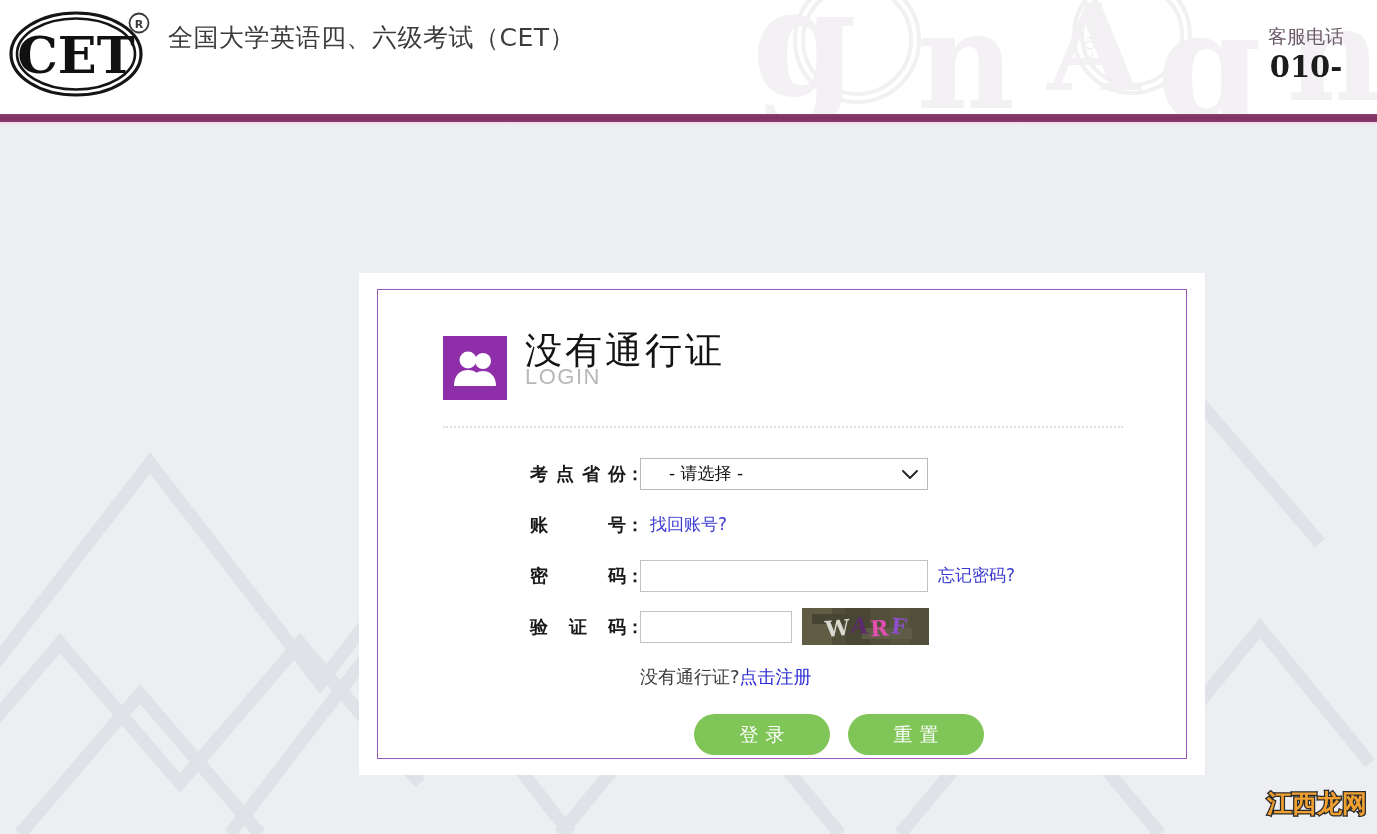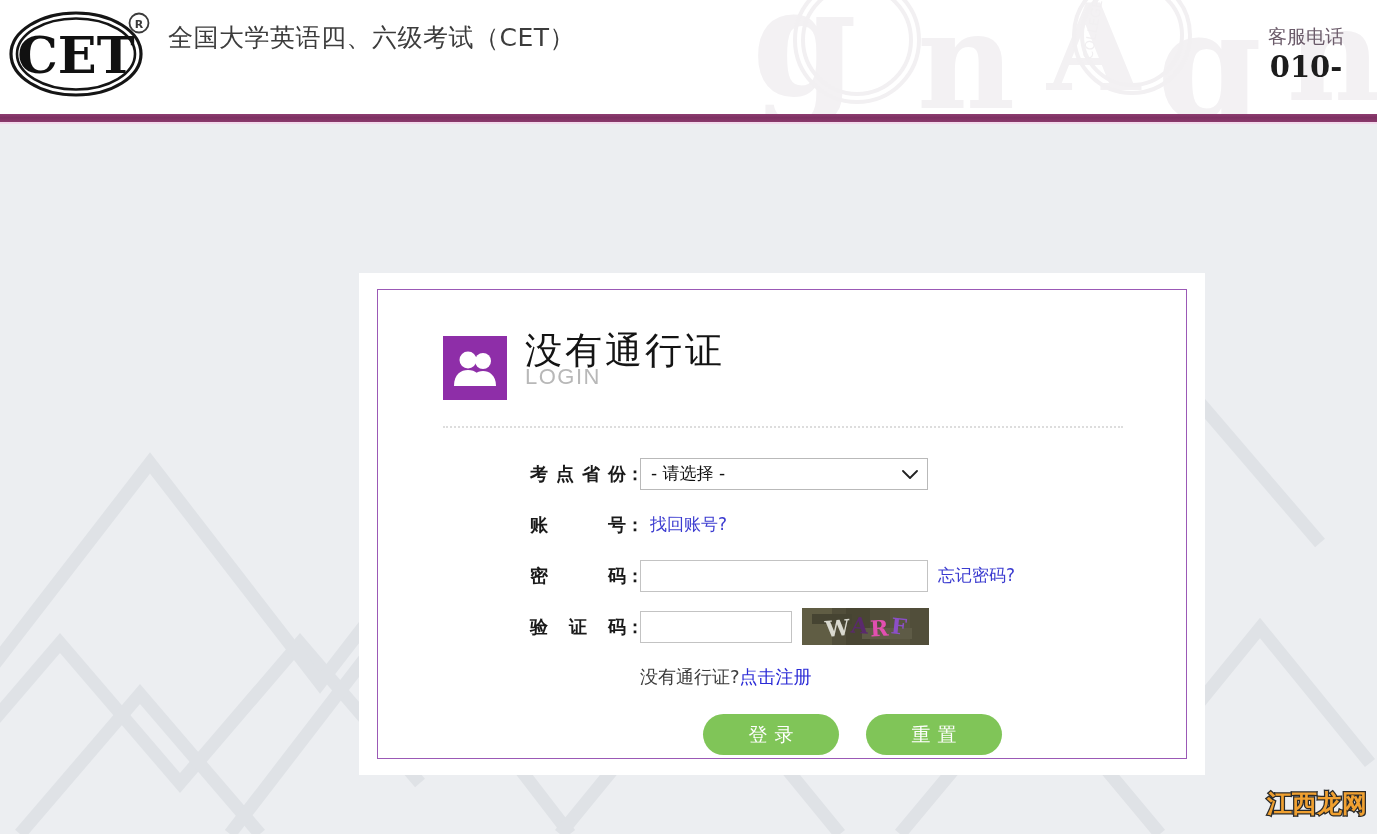--- a/index.html
+++ b/index.html
@@ -190,21 +190,21 @@
     width: 14px;
     font-family: "DejaVu Sans", "Liberation Sans", sans-serif;
   }
   .field-select {
     width: 288px; height: 32px;
     border: 1px solid #b9b9b9;
     background: #fff;
     display: flex;
     align-items: center;
     justify-content: space-between;
-    padding: 0 9px 0 10px;
+    padding: 0 9px 0 28px;
     font-size: 17px;
     color: #111;
     font-family: "DejaVu Sans", "Liberation Sans", sans-serif;
     cursor: pointer;
     flex: none;
   }
   .field-input {
     width: 288px; height: 32px;
     border: 1px solid #c3c3c3;
     background: #fff;
@@ -273,21 +273,20 @@
     text-decoration: none;
     font-family: "DejaVu Sans", "Liberation Sans", sans-serif;
     cursor: pointer;
   }
 
   #button-row {
     margin-top: 22px;
     padding-left: 152px;
     display: flex;
     align-items: flex-start;
-    gap: 9px;
   }
   #button-row .spacer { width: 164px; flex: none; }
   .action-btn {
     width: 136px; height: 41px;
     border: none;
     border-radius: 21px;
     background: #80c558;
     color: #ffffff;
     font-size: 19px;
     letter-spacing: 7px;

